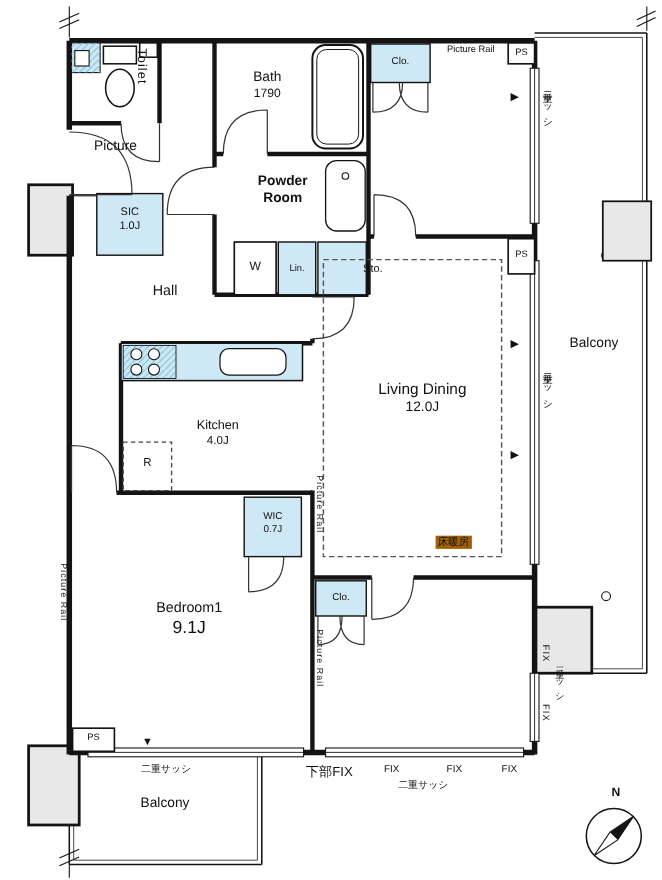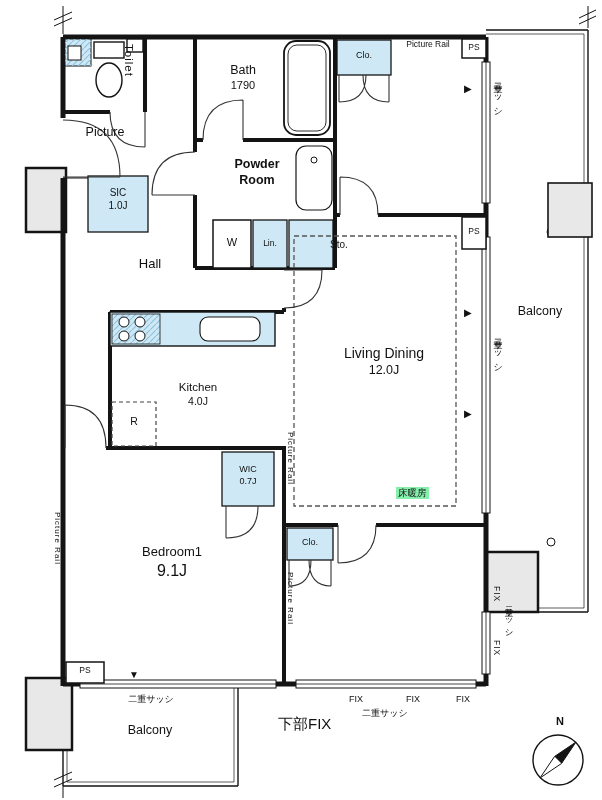--- a/index.html
+++ b/index.html
@@ -2,21 +2,21 @@
 <html><head>
 <meta charset="utf-8">
 <style>
   html,body{margin:0;padding:0;background:#fff;}
   .fp{position:relative;width:602px;height:800px;background:#fff;
       font-family:"Liberation Sans","DejaVu Sans",sans-serif;color:#111;overflow:hidden;}
   .fp svg{position:absolute;left:0;top:0;}
   .lbl{position:absolute;line-height:1.3;white-space:nowrap;color:#111;}
   .c{text-align:center;}
   .v{writing-mode:vertical-rl;text-orientation:mixed;letter-spacing:1px;line-height:1;}
-  .bgw{background:#86efac;padding:0 2px;}
+  .bgw{background:#a16207;padding:0 2px;}
 </style>
 </head>
 <body>
 
 <div class="fp">
 
   <svg width="602" height="800" viewBox="0 0 602 800">
     <defs>
       <pattern id="hatch" width="6" height="6" patternUnits="userSpaceOnUse">
         <path d="M0,6 L6,0" stroke="#8fc3dc" stroke-width="1.2"></path>
@@ -221,21 +221,21 @@
   <div class="lbl c" style="left:287px;top:537px;width:46px;font-size:9px;">Clo.</div>
 
 
   <div class="lbl v" style="left:53px;top:512px;font-size:8px;">Picture Rail</div>
   <div class="lbl v" style="left:286px;top:432px;font-size:8px;">Picture Rail</div>
   <div class="lbl v" style="left:286px;top:572px;font-size:8px;">Picture Rail</div>
 
   <div class="lbl c" style="left:116px;top:694px;width:70px;font-size:9px;">二重サッシ</div>
   <div class="lbl c" style="left:105px;top:722px;width:90px;font-size:12.5px;">Balcony</div>
 
-  <div class="lbl" style="left:278px;top:694px;font-size:15px;margin-top:20px;">下部FIX</div>
+  <div class="lbl" style="left:278px;top:694px;font-size:12px;">下部FIX</div>
   <div class="lbl" style="left:349px;top:694px;font-size:9px;">FIX</div>
   <div class="lbl" style="left:406px;top:694px;font-size:9px;">FIX</div>
   <div class="lbl" style="left:456px;top:694px;font-size:9px;">FIX</div>
   <div class="lbl" style="left:362px;top:708px;font-size:9px;">二重サッシ</div>
 
   <div class="lbl v" style="left:492px;top:586px;font-size:8.5px;">FIX</div>
   <div class="lbl v" style="left:505px;top:600px;font-size:8.5px;">二重サッシ</div>
   <div class="lbl v" style="left:492px;top:640px;font-size:8.5px;">FIX</div>
 
   <div class="lbl" style="left:556px;top:714px;font-size:11px;font-weight:bold;">N</div>

